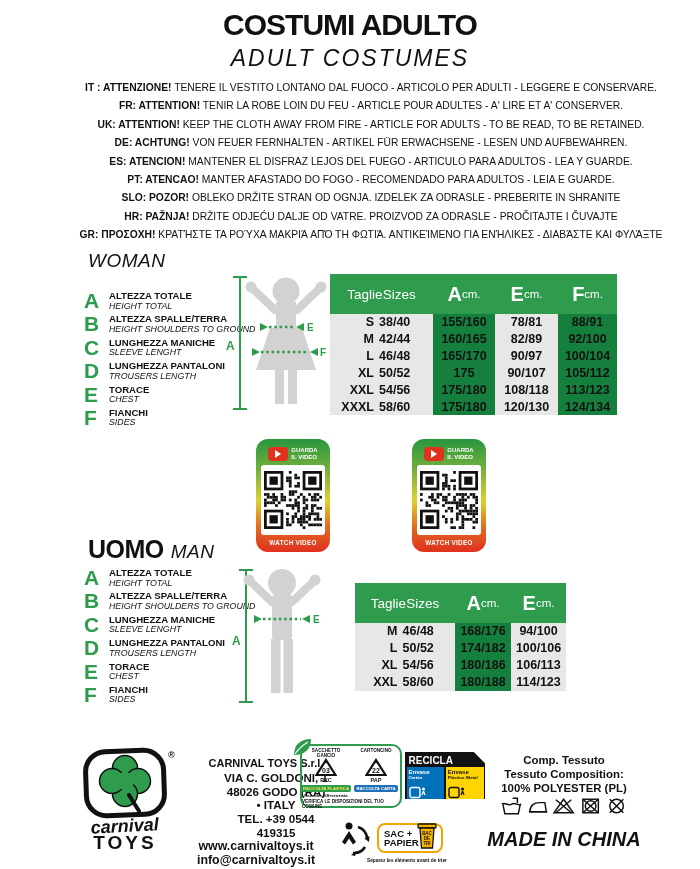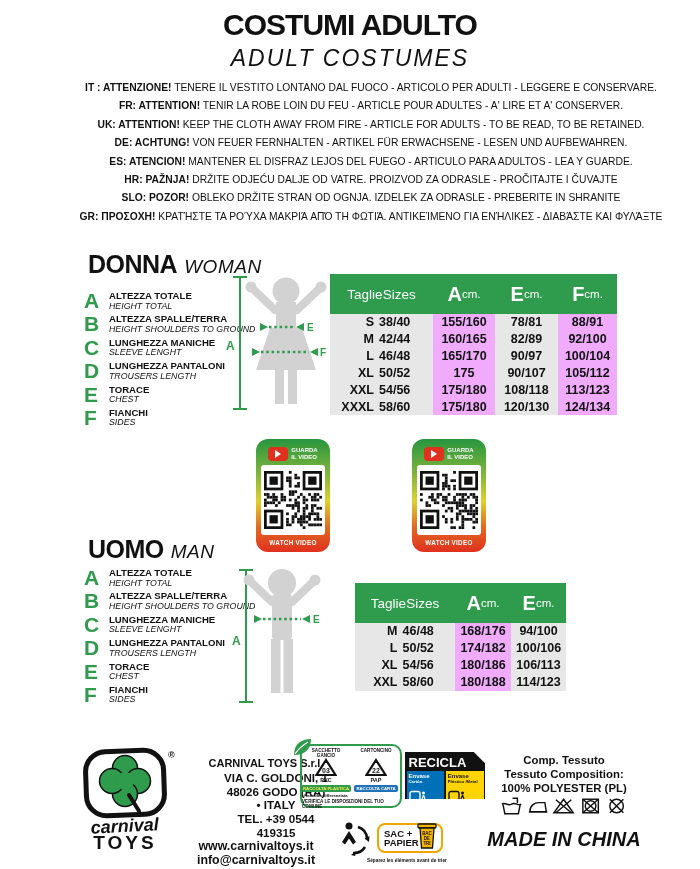--- a/index.html
+++ b/index.html
@@ -44,21 +44,21 @@
   
   .size-table{position:absolute;display:grid;}
   #table-woman{left:330px;top:274px;grid-template-columns:103px 62px 63px 59px;}
   #table-man{left:355px;top:583px;grid-template-columns:100px 56px 55px;}
   .th{background:var(--green);color:#fff;display:flex;flex-direction:row;
       align-items:center;justify-content:center;height:40px;}
   .th-sizes div{font-size:13.5px;line-height:15px;}
   .th-letter{font-size:20px;font-weight:800;line-height:18px;}
   .th-unit{font-size:11.5px;line-height:12px;}
   .td{height:16.9px;display:flex;align-items:center;justify-content:center;
-      font-size:12.5px;font-weight:700;background:#f0abfc;}
+      font-size:12.5px;font-weight:700;background:#15803d;}
   .td.gray{background:var(--tgray);}
   .td-sizes b{width:36px;text-align:right;margin-right:5px;}
   .td-sizes span{width:46px;text-align:left;}
 
   
   .qr-badge{position:absolute;top:439px;width:74px;height:113px;border-radius:12px;
     background:linear-gradient(180deg,#27963f 0%,#7db33c 30%,#ddd22e 55%,#e06a23 78%,#e0301e 100%);
     padding:4px 5px;box-sizing:border-box;display:flex;flex-direction:column;}
   #qr1{left:256px;} #qr2{left:412px;}
   .qr-top{height:21px;display:flex;align-items:center;justify-content:center;gap:3px;}
@@ -88,21 +88,21 @@
   .eco-chip{font-size:4.3px;font-weight:700;border-radius:2px;padding:1px 2px;margin-top:1.5px;white-space:nowrap;}
   .chip-green{background:var(--green);color:#ffe94e;}
   .chip-blue{background:#1f72b8;color:#fff;}
   .eco-sub{font-size:4.2px;font-weight:700;line-height:5px;margin-top:1px;}
   .eco-note{font-size:4.6px;font-weight:700;margin-top:1.5px;}
   #leaf{position:absolute;left:291px;top:736px;width:22px;height:22px;}
 
   .recicla{position:absolute;left:405px;top:752px;width:80px;height:47px;background:#111;
            clip-path:polygon(0 0,86% 0,100% 24%,100% 100%,0 100%);
            box-sizing:border-box;padding:1.5px;}
-  .recicla-title{color:#fff;font-size:13px;font-weight:800;padding:1px 0 1.5px 2px;}
+  .recicla-title{color:#fff;font-size:10px;font-weight:800;padding:1px 0 1.5px 2px;}
   .recicla-body{display:flex;gap:1.5px;height:33px;}
   .panel{flex:1;display:flex;flex-direction:column;align-items:flex-start;padding:1.5px 2px;box-sizing:border-box;}
   .panel-blue{background:#0071b9;color:#fff;}
   .panel-yellow{background:#ffd400;color:#111;}
   .panel-t{font-size:6px;font-weight:800;line-height:6.5px;}
   .panel-s{font-size:4.3px;font-weight:700;line-height:5px;}
   .panel svg{margin-top:auto;}
 
   .fabric{position:absolute;left:498px;top:753px;width:132px;text-align:center;
           font-weight:700;line-height:14px;}
@@ -126,27 +126,27 @@
 
   <div class="title">COSTUMI ADULTO</div>
   <div class="subtitle">ADULT COSTUMES</div>
 
   <div class="warnings" id="warnings">
       <div class="warning-line"><span class="w-prefix">IT : ATTENZIONE!</span><span class="w-text"> TENERE IL VESTITO LONTANO DAL FUOCO - ARTICOLO PER ADULTI - LEGGERE E CONSERVARE.</span></div>
       <div class="warning-line"><span class="w-prefix">FR: ATTENTION!</span><span class="w-text"> TENIR LA ROBE LOIN DU FEU - ARTICLE POUR ADULTES - A' LIRE ET A' CONSERVER.</span></div>
       <div class="warning-line"><span class="w-prefix">UK: ATTENTION!</span><span class="w-text"> KEEP THE CLOTH AWAY FROM FIRE - ARTICLE FOR ADULTS - TO BE READ, TO BE RETAINED.</span></div>
       <div class="warning-line"><span class="w-prefix">DE: ACHTUNG!</span><span class="w-text"> VON FEUER FERNHALTEN - ARTIKEL FÜR ERWACHSENE - LESEN UND AUFBEWAHREN.</span></div>
       <div class="warning-line"><span class="w-prefix">ES: ATENCION!</span><span class="w-text"> MANTENER EL DISFRAZ LEJOS DEL FUEGO - ARTICULO PARA ADULTOS - LEA Y GUARDE.</span></div>
+      <div class="warning-line"><span class="w-prefix">PT: ATENCAO!</span><span class="w-text"> MANTER AFASTADO DO FOGO - RECOMENDADO PARA ADULTOS - LEIA E GUARDE.</span></div>
+      <div class="warning-line"><span class="w-prefix">SLO: POZOR!</span><span class="w-text"> OBLEKO DRŽITE STRAN OD OGNJA. IZDELEK ZA ODRASLE - PREBERITE IN SHRANITE</span></div>
       <div class="warning-line"><span class="w-prefix">HR: PAŽNJA!</span><span class="w-text"> DRŽITE ODJEĆU DALJE OD VATRE. PROIZVOD ZA ODRASLE - PROČITAJTE I ČUVAJTE</span></div>
-      <div class="warning-line"><span class="w-prefix">SLO: POZOR!</span><span class="w-text"> OBLEKO DRŽITE STRAN OD OGNJA. IZDELEK ZA ODRASLE - PREBERITE IN SHRANITE</span></div>
       <div class="warning-line"><span class="w-prefix">GR: ΠΡΟΣΟΧΗ!</span><span class="w-text"> ΚΡΑΤΉΣΤΕ ΤΑ ΡΟΎΧΑ ΜΑΚΡΙΆ ΑΠΌ ΤΗ ΦΩΤΙΆ. ΑΝΤΙΚΕΊΜΕΝΟ ΓΙΑ ΕΝΉΛΙΚΕΣ - ΔΙΑΒΆΣΤΕ ΚΑΙ ΦΥΛΆΞΤΕ</span></div>
     </div>
 
   <div class="sec-heading" id="head-woman">
-    <span class="sec-it">DONNA</span>
     <span class="sec-en">WOMAN</span>
   </div>
   <div class="legend" id="legend-woman">
       <div class="legend-row">
         <span class="legend-letter">A</span>
         <span class="legend-text">
           <span class="legend-it">ALTEZZA TOTALE</span>
           <span class="legend-en">HEIGHT TOTAL</span>
         </span>
       </div>

